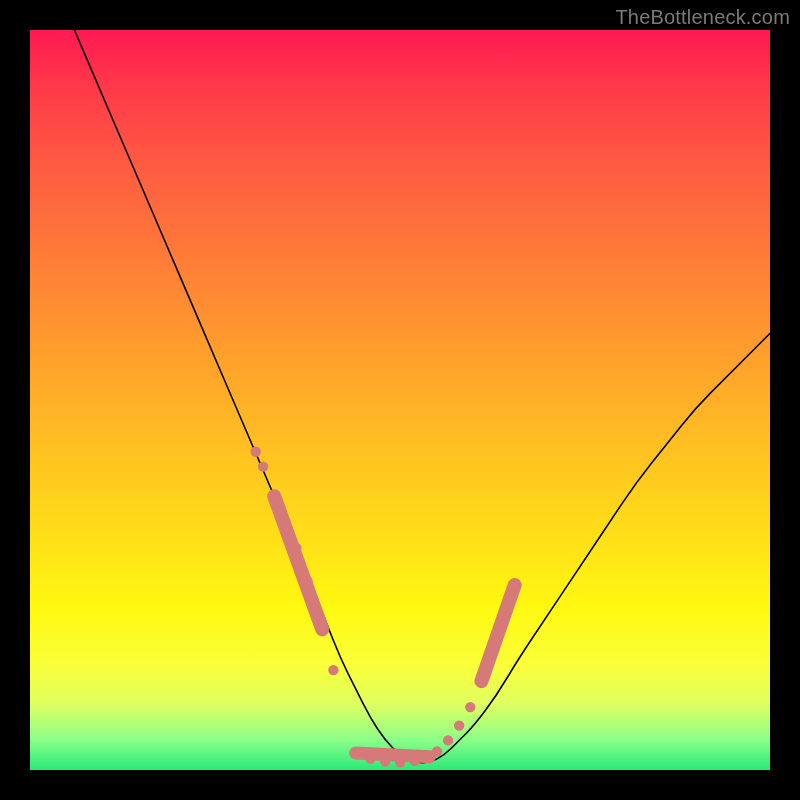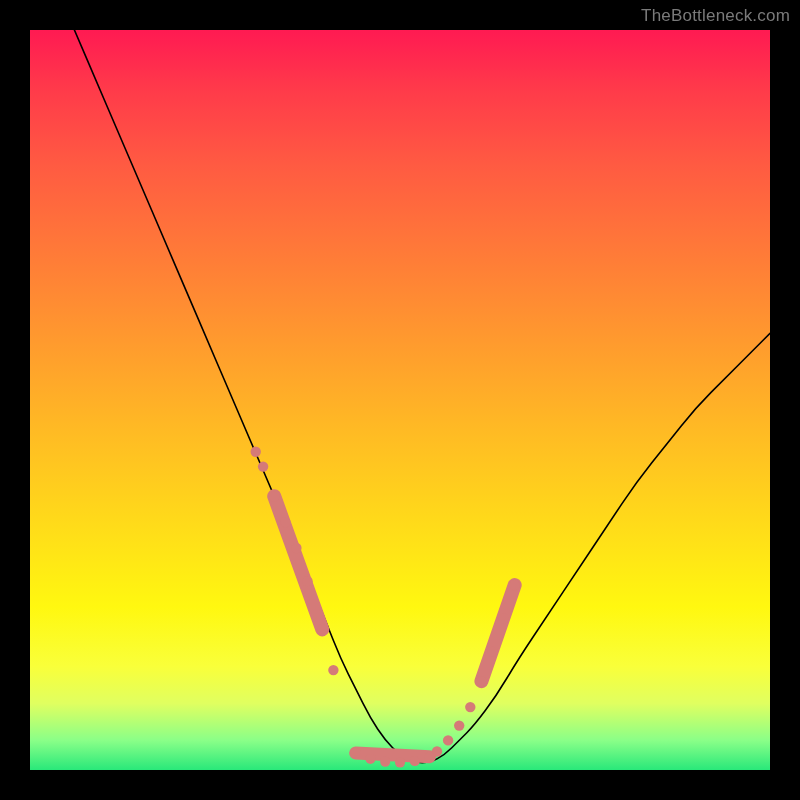--- a/index.html
+++ b/index.html
@@ -45,21 +45,21 @@
       #e0ff60 91%,
       #8aff88 96%,
       #29e87a 100%
     );
   }
   .watermark {
     position: absolute;
     top: 6px;
     right: 10px;
     color: #7a7a7a;
-    font-size: 17px;
+    font-size: 20px;
     font-weight: 500;
     letter-spacing: 0.2px;
     user-select: none;
   }
   svg.curve {
     position: absolute;
     inset: 0;
     width: 100%;
     height: 100%;
   }

